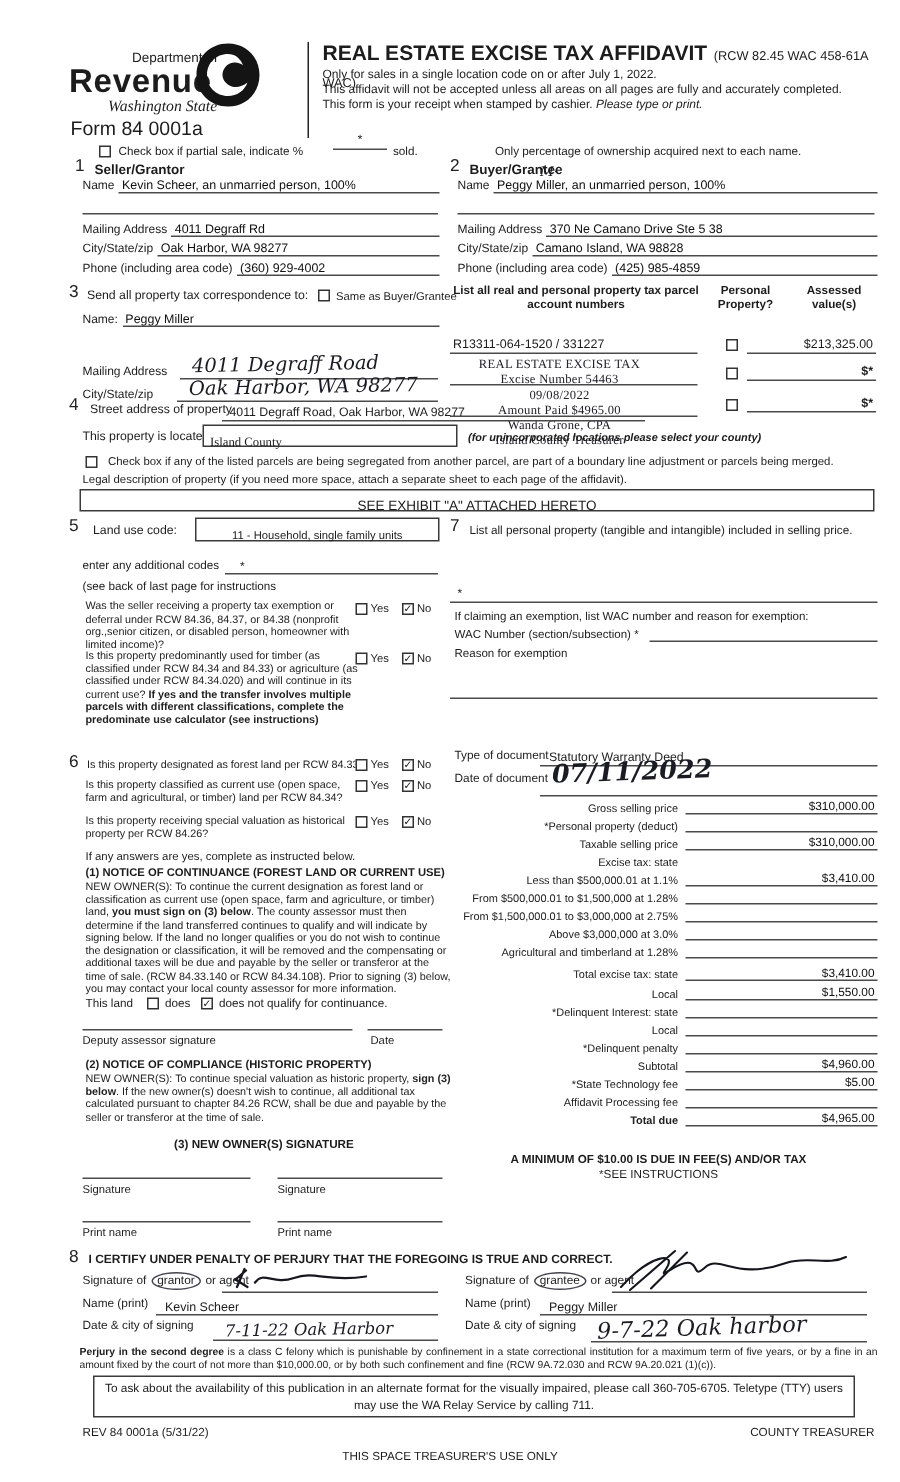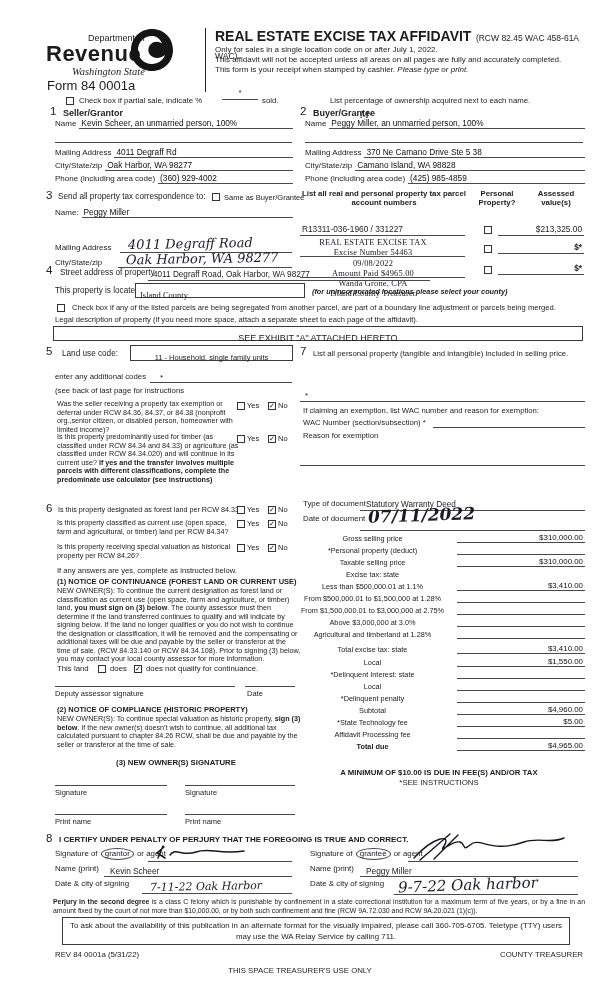--- a/index.html
+++ b/index.html
@@ -21,21 +21,21 @@
   .cb.abs{position:absolute}
   .q{position:absolute;font-size:7.2px;line-height:8.5px;color:#222}
   .small{font-size:7.8px}
   .hw{font-family:"DejaVu Serif",serif;font-style:italic;color:#1b1b24;white-space:nowrap}
   .serif{font-family:"Liberation Serif",serif}
   .stamp{position:absolute;font-family:"Liberation Serif",serif;font-size:8.4px;line-height:10.3px;
          text-align:center;color:#20202a;letter-spacing:.2px}
   .box{position:absolute;border:1px solid #3a3a3a;background:#fff}
   .ctr{text-align:center}
   .taxrow{display:flex;align-items:flex-end;height:12.05px}
-  .tlabel{flex:1;text-align:center;font-size:7.3px;padding-right:5px;white-space:nowrap;color:#222}
+  .tlabel{flex:1;text-align:right;font-size:7.3px;padding-right:5px;white-space:nowrap;color:#222}
   .tval{width:128px;font-size:7.9px;text-align:right;padding-right:2px;white-space:nowrap;color:#0f0f0f}
   .noline{border-bottom:none}
   .circ{display:inline-block;border:1.4px solid #43434d;border-radius:50%;padding:0 3px 1px;margin:0 1px}
   .yn{position:absolute;font-size:7.5px;color:#222}
 </style>
 </head>
 <body>
 
 <div class="page">
 
@@ -57,21 +57,21 @@
   <div class="abs" style="left:215px;top:65px;font-size:8px">
     <span>This form is your receipt when stamped by cashier.</span>
     <span class="i">Please type or print.</span>
   </div>
   <div class="abs" style="left:47px;top:78px;font-size:13px">Form 84 0001a</div>
 
   <span class="cb abs" style="left:66px;top:97px"></span>
   <div class="abs small" style="left:79px;top:96px">Check box if partial sale, indicate %</div>
   <span class="abs ul ctr" style="left:222px;top:88px;width:36px;height:12px;font-size:8px">*</span>
   <div class="abs small" style="left:262px;top:96px">sold.</div>
-  <div class="abs small" style="left:330px;top:96px">List percentage of ownership acquired next to each name.</div>
+  <div class="abs small" style="left:330px;top:96px">Only percentage of ownership acquired next to each name.</div>
 
   <span class="secno" style="left:50px;top:105px">1</span>
   <span class="sechead" style="left:63px;top:108px">Seller/Grantor</span>
   <div class="row" style="left:55px;top:117px;width:238px">
     <span class="lbl">Name</span>
     <span class="val ul fill">Kevin Scheer, an unmarried person, 100%</span>
   </div>
   <div class="line" style="left:55px;top:142px;width:237px"></div>
   <div class="row" style="left:55px;top:146px;width:238px">
     <span class="lbl">Mailing Address</span>
@@ -120,21 +120,21 @@
   <span class="abs hw" style="left:128px;top:236px;font-size:13px;transform:rotate(-1deg)">4011 Degraff Road</span>
   <div class="abs" style="left:55px;top:258px;font-size:8px">City/State/zip</div>
   <div class="line" style="left:118px;top:267px;width:174px"></div>
   <span class="abs hw" style="left:126px;top:251px;font-size:13px;transform:rotate(-1deg)">Oak Harbor, WA 98277</span>
 
   <div class="abs b ctr" style="left:300px;top:189px;width:168px;font-size:7.8px;line-height:9px">List all real and personal property tax parcel account numbers</div>
   <div class="abs b ctr" style="left:468px;top:189px;width:58px;font-size:7.8px;line-height:9px">Personal Property?</div>
   <div class="abs b ctr" style="left:526px;top:189px;width:60px;font-size:7.8px;line-height:9px">Assessed value(s)</div>
 
   <div class="line" style="left:300px;top:235px;width:165px"></div>
-  <span class="abs" style="left:302px;top:224px;font-size:8.3px">R13311-036-1960 / 331227</span>
+  <span class="abs" style="left:302px;top:224px;font-size:8.3px">R13311-064-1520 / 331227</span>
   <span class="cb abs" style="left:484px;top:226px"></span>
   <div class="line" style="left:498px;top:235px;width:86px"></div>
   <span class="abs" style="left:498px;top:224px;width:84px;text-align:right;font-size:8.3px">$213,325.00</span>
 
   <div class="line" style="left:300px;top:256px;width:165px"></div>
   <span class="cb abs" style="left:484px;top:245px"></span>
   <div class="line" style="left:498px;top:253px;width:86px"></div>
   <span class="abs b" style="left:498px;top:242px;width:84px;text-align:right;font-size:8.3px">$*</span>
 
   <div class="line" style="left:300px;top:277px;width:165px"></div>

